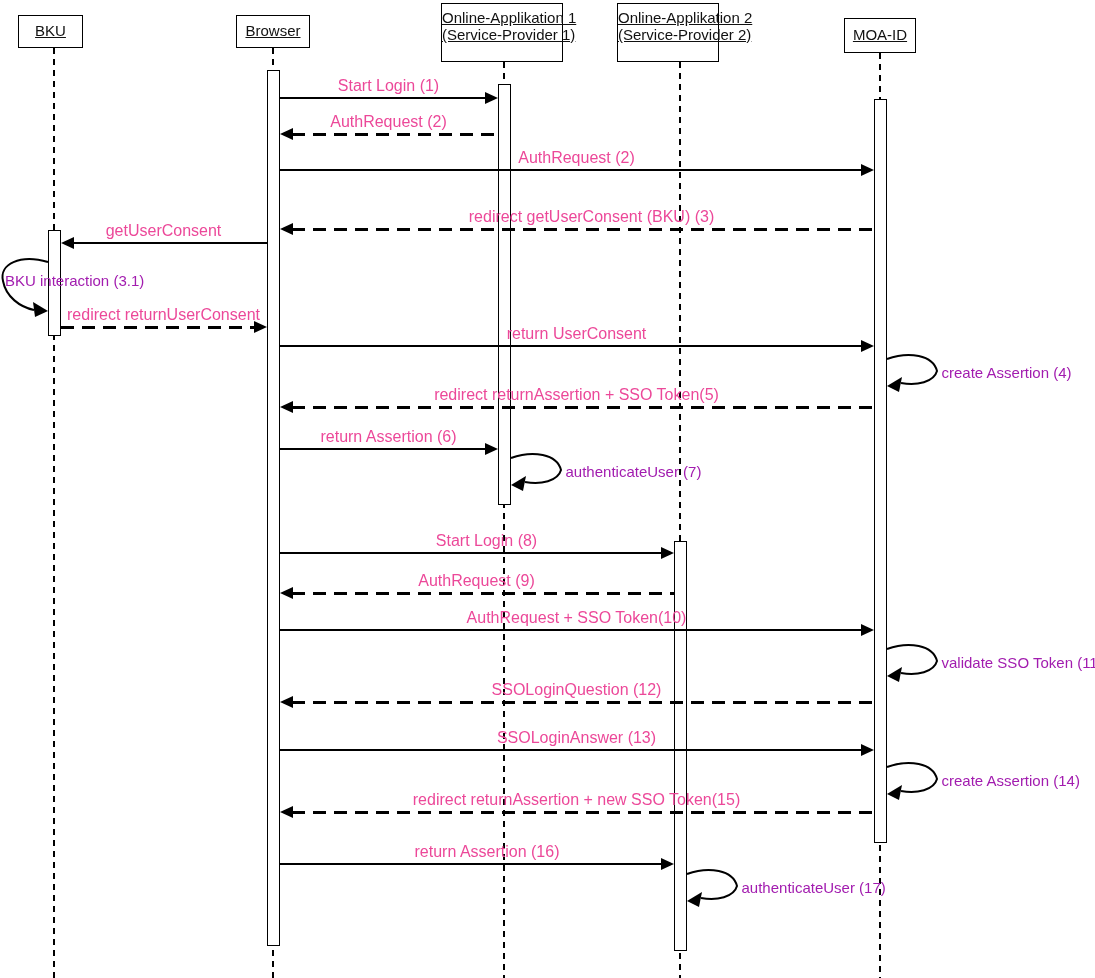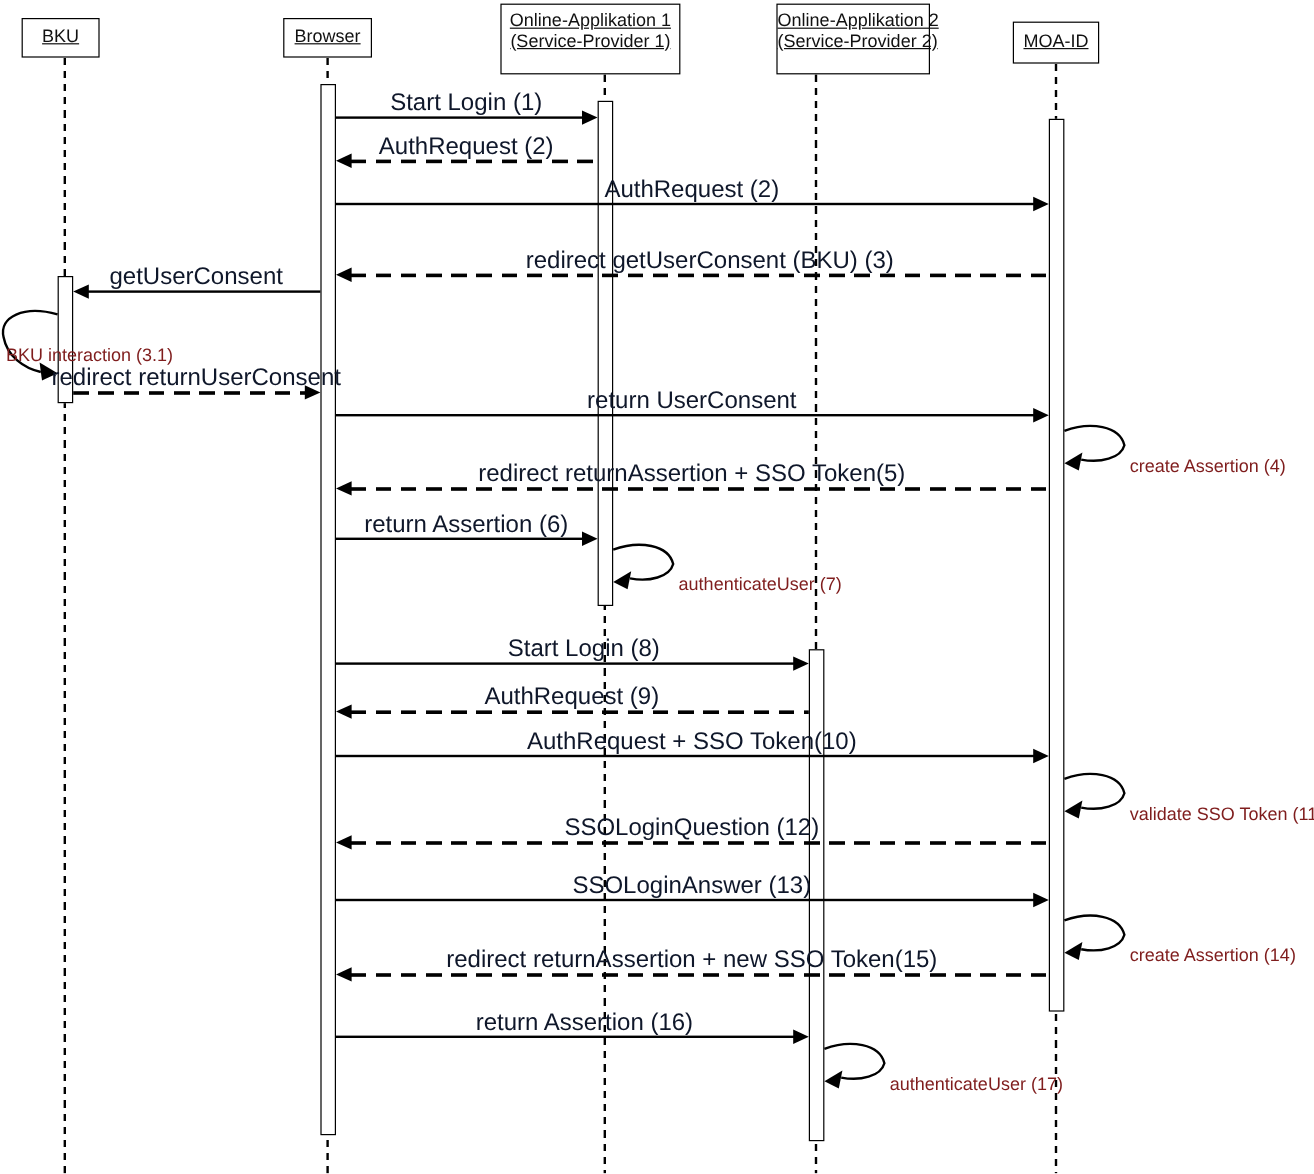--- a/index.html
+++ b/index.html
@@ -21,50 +21,50 @@
     box-sizing:border-box;z-index:2;
   }
   .mline{position:absolute;z-index:3;}
   .mline.solid{height:2px;background:#000;}
   .mline.dashed{height:3px;background:repeating-linear-gradient(90deg,#000 0 13px,transparent 13px 21px);}
   .ahead{position:absolute;width:0;height:0;z-index:3;}
   .ahead.r{border-top:6px solid transparent;border-bottom:6px solid transparent;border-left:13px solid #000;}
   .ahead.l{border-top:6px solid transparent;border-bottom:6px solid transparent;border-right:13px solid #000;}
   .mlabel{
     position:absolute;transform:translateX(-50%);white-space:nowrap;
-    font-size:20px;line-height:18px;color:#0f172a;z-index:3;
+    font-size:16px;line-height:18px;color:#ec4899;z-index:3;
   }
   .looplabel{
-    position:absolute;white-space:nowrap;font-size:15px;line-height:20px;color:#7f1d1d;z-index:3;margin-top:16px;
+    position:absolute;white-space:nowrap;font-size:15px;line-height:20px;color:#a21caf;z-index:3;
   }
   svg.loop{position:absolute;z-index:3;overflow:visible;}
 </style>
 </head>
 <body>
 
 <div id="diagram">
     <div class="lifeline" style="left: 53.25px; top: 48px; height: 930px;"></div>
     <div class="bar" style="left: 47.5px; top: 230px; height: 106px;"></div>
     <div class="box" style="left: 18px; top: 15px; width: 65px; height: 33px;">
       <div class="name" style="line-height: 30px;">BKU</div>
     </div>
     <div class="lifeline" style="left: 272.25px; top: 48px; height: 930px;"></div>
     <div class="bar" style="left: 266.5px; top: 70px; height: 876px;"></div>
     <div class="box" style="left: 236px; top: 15px; width: 74px; height: 33px;">
       <div class="name" style="line-height: 30px;">Browser</div>
     </div>
     <div class="lifeline" style="left: 503.25px; top: 62px; height: 916px;"></div>
     <div class="bar" style="left: 497.5px; top: 84px; height: 421px;"></div>
-    <div class="box" style="left: 417px; top: 3px; width: 150px; height: 59px; padding-top: 5px;">
+    <div class="box" style="left: 441px; top: 3px; width: 122px; height: 59px; padding-top: 5px;">
       <div class="name">Online-Applikation 1</div>
       <div class="name">(Service-Provider 1)</div>
     </div>
     <div class="lifeline" style="left: 679.25px; top: 62px; height: 916px;"></div>
     <div class="bar" style="left: 673.5px; top: 541px; height: 410px;"></div>
-    <div class="box" style="left: 647px; top: 3px; width: 128px; height: 59px; padding-top: 5px;">
+    <div class="box" style="left: 617px; top: 3px; width: 102px; height: 59px; padding-top: 5px;">
       <div class="name">Online-Applikation 2</div>
       <div class="name">(Service-Provider 2)</div>
     </div>
     <div class="lifeline" style="left: 879.25px; top: 53px; height: 925px;"></div>
     <div class="bar" style="left: 873.5px; top: 99px; height: 744px;"></div>
     <div class="box" style="left: 844px; top: 18px; width: 72px; height: 35px;">
       <div class="name" style="line-height: 32px;">MOA-ID</div>
     </div>
     <div class="mline solid" style="left: 279.5px; top: 97px; width: 206px;"></div>
     <div class="ahead r" style="left: 484.5px; top: 92px;"></div>

